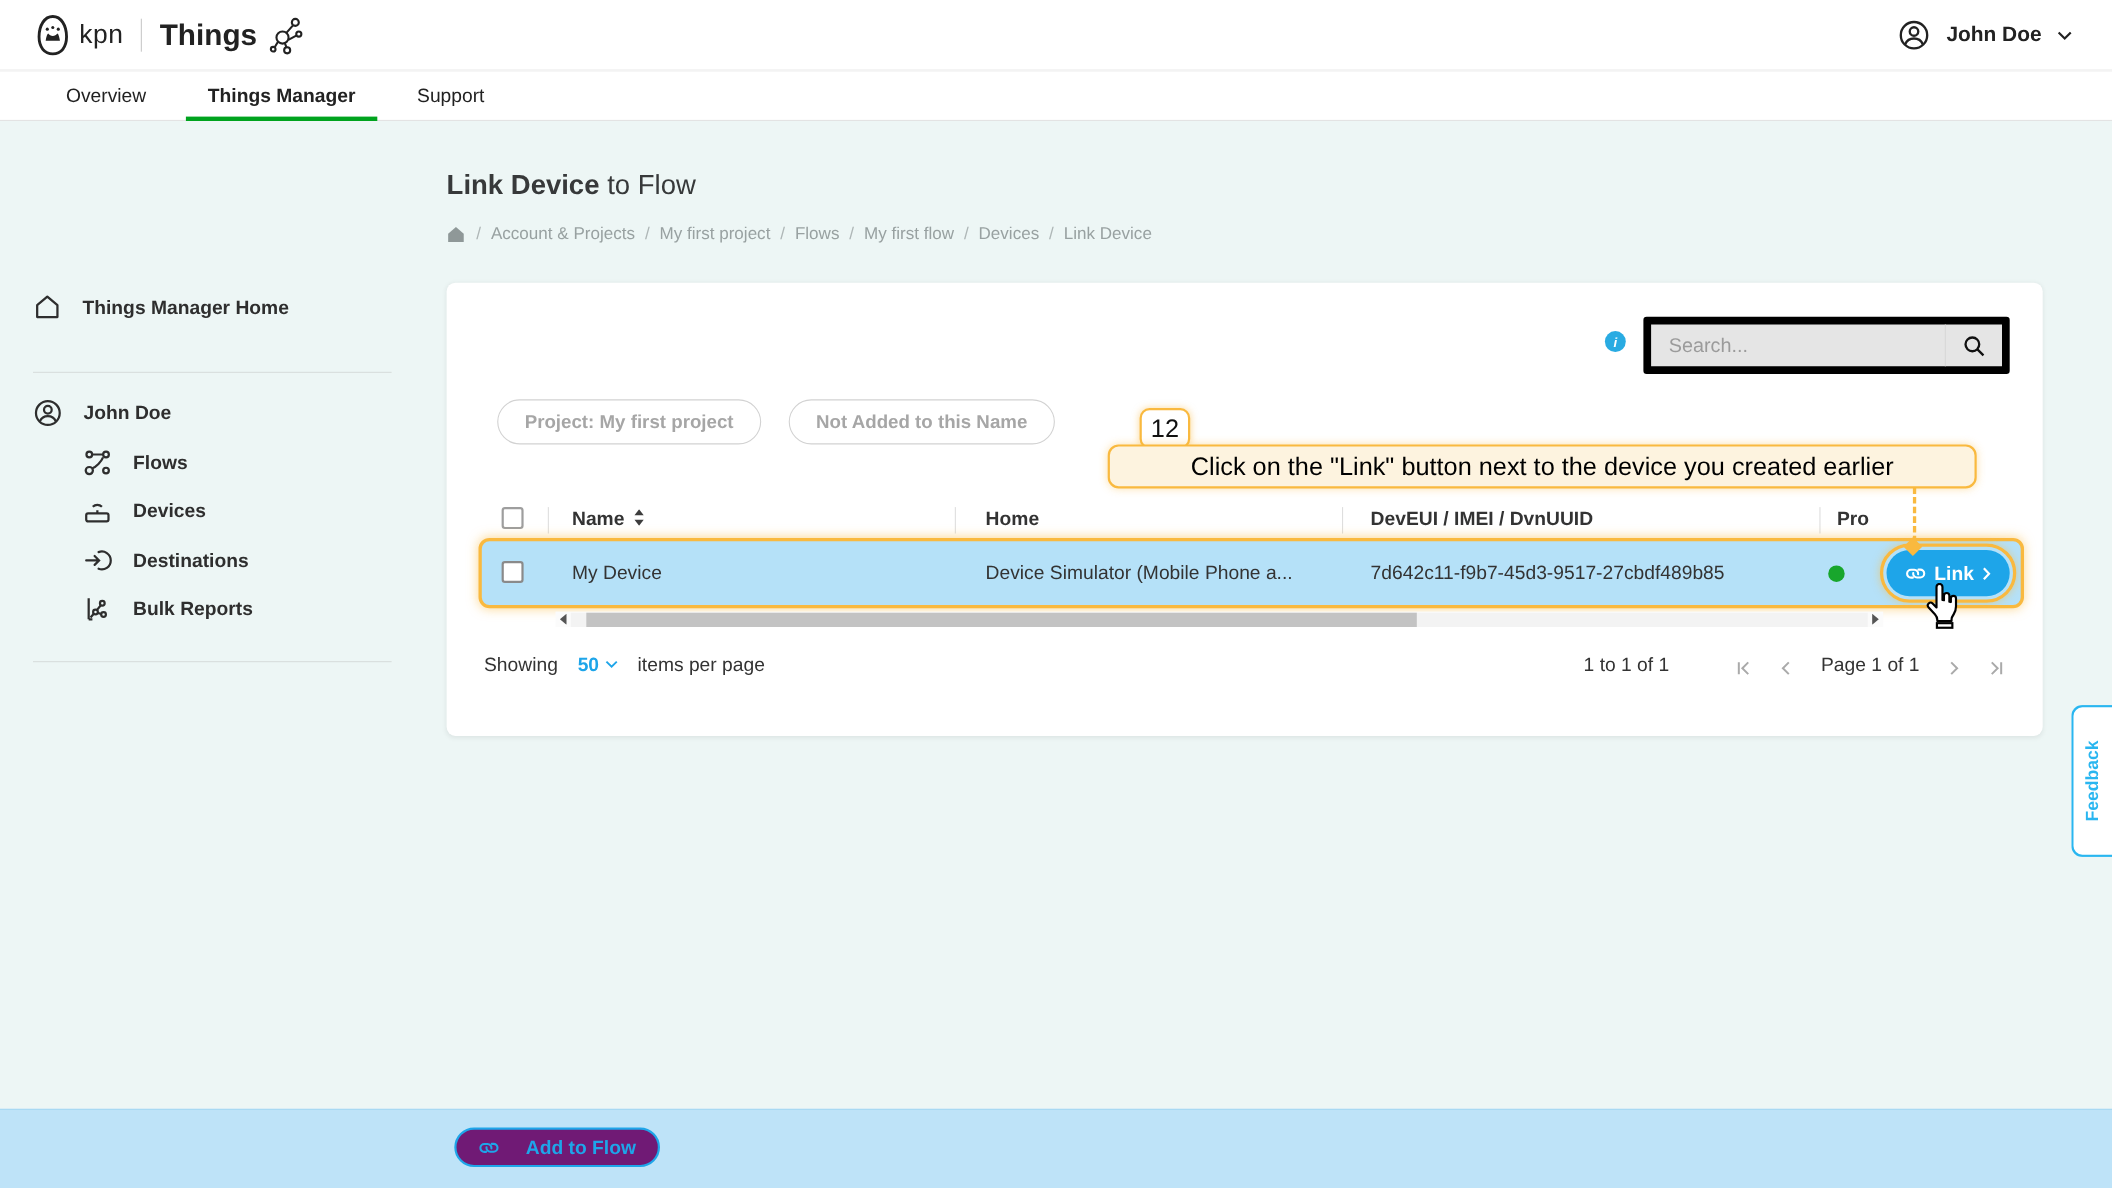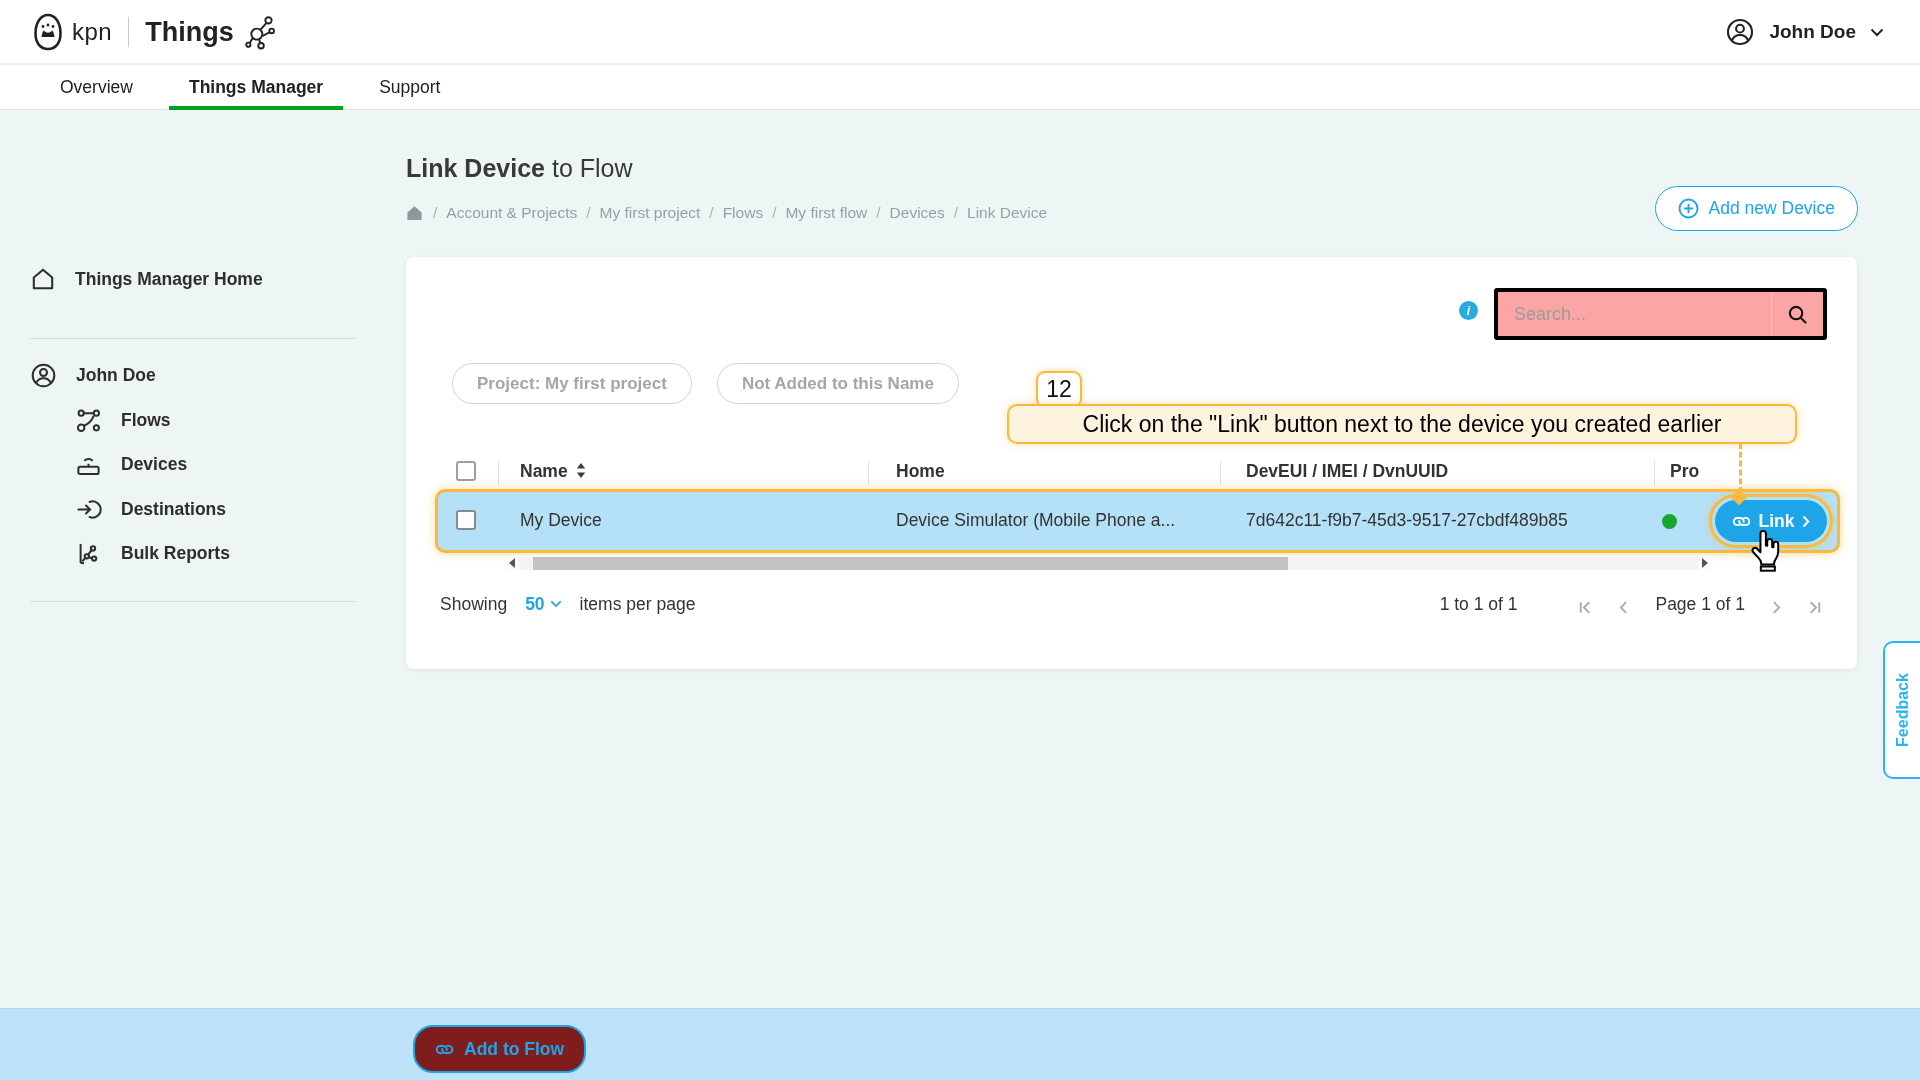--- a/index.html
+++ b/index.html
@@ -44,22 +44,22 @@
   .side-sub { left:45px; }
   .side-div { position:absolute; left:0; width:326px; height:1px; background:#d8dedd; }
 
   
   .card { position:absolute; left:406px; top:147px; width:1451px; height:412px; background:#fff; border-radius:8px;
     box-shadow:0 1px 5px rgba(0,0,0,.07); z-index:1; }
   .card-heading { position:absolute; left:34px; top:40px; font-size:21px; font-weight:bold; color:#333; }
   .card-heading .it { font-style:italic; margin-left:6px; }
   .info-dot { position:absolute; left:1053px; top:44px; width:19px; height:19px; border-radius:50%; background:#29abe2;
     color:#fff; font-size:12px; font-weight:bold; font-style:italic; display:flex; align-items:center; justify-content:center; cursor:pointer; }
-  .search-box { position:absolute; right:30px; top:31px; width:333px; height:52px; background:#fca5a5;
-    border:4px solid #000000; border-radius:3px; display:flex; }
+  .search-box { position:absolute; right:30px; top:31px; width:333px; height:52px; background:#e5e5e5;
+    border:7px solid #000000; border-radius:3px; display:flex; }
   .search-box input { flex:1; border:none; outline:none; padding:0 16px; font-size:18px; color:#555; font-family:inherit; background:transparent; }
   .search-box input::placeholder { color:#9b9b9b; }
   .search-btn { width:52px; border-left:1px solid #d7d7d7; display:flex; align-items:center; justify-content:center; cursor:pointer; }
 
   .chips { position:absolute; left:46px; top:106px; display:flex; gap:25px;font-weight:bold; }
   .chip { height:41px; border:1.5px solid #d2d2d2; border-radius:21px; background:#fff; color:#a6a6a6;
     font-size:17px; display:flex; align-items:center; padding:0 24px; cursor:pointer; }
 
   .thead { position:absolute; left:0; top:196px; width:1451px; height:40px; }
   .thead .col { position:absolute; top:8px; font-size:17.5px; font-weight:bold; color:#333; white-space:nowrap; }
@@ -96,22 +96,22 @@
   .anno { position:absolute; z-index:40; }
   .step-badge { left:1036px; top:261px; width:46px; height:37px; background:#fff; border:2.5px solid #f9b93f; border-radius:9px;
     display:flex; align-items:center; justify-content:center; font-size:23px; color:#111; box-shadow:0 0 7px rgba(249,185,63,.5); }
   .callout { left:1007px; top:294px; width:790px; height:40px; background:#fdf3df; border:2.5px solid #f9b93f; border-radius:10px;
     display:flex; align-items:center; justify-content:center; font-size:23px; color:#000; box-shadow:0 0 8px rgba(249,185,63,.45); white-space:nowrap; }
   .dash-line { left:1739px; top:333px; height:50px; width:0; border-left:3px dashed #f9b93f; }
   .diamond { left:1733px; top:381px; width:12px; height:12px; background:#f9b93f; transform:rotate(45deg); }
 
   
   .footer { position:absolute; left:0; top:1008px; width:1920px; height:72px; background:#bee3f8; border-top:1px solid #a6d8f2; }
-  .add-flow-btn { position:absolute; left:413px; top:16px; height:48px; border:2px solid #1ea5e9; border-radius:20px; background:#7f1d1d;
-    color:#1ea5e9; font-size:17.5px; font-weight:bold; display:flex; align-items:center; gap:10px; padding:0 20px; cursor:pointer; }
+  .add-flow-btn { position:absolute; left:413px; top:16px; height:36px; border:2px solid #1ea5e9; border-radius:20px; background:#701a75;
+    color:#1ea5e9; font-size:17.5px; font-weight:bold; display:flex; align-items:center; gap:24px; padding:0 20px; cursor:pointer; }
 
   
   .feedback-tab { position:absolute; right:0; top:641px; width:37px; height:138px; background:#fff; border:2px solid #29b6f0;
     border-right:none; border-radius:10px 0 0 10px; display:flex; align-items:center; justify-content:center; z-index:60; cursor:pointer; }
   .feedback-tab span { transform:rotate(-90deg); color:#29b6f0; font-size:16px; font-weight:bold; white-space:nowrap; }
 
   svg { display:block; }
 </style>
 </head>
 <body>
@@ -183,29 +183,20 @@
     <span class="sep"></span>
       <span class="crumb">Flows</span>
     <span class="sep"></span>
       <span class="crumb">My first flow</span>
     <span class="sep"></span>
       <span class="crumb">Devices</span>
     <span class="sep"></span>
       <span class="crumb">Link Device</span>
   </div>
 
-  <div class="add-device-btn">
-    <span>
-      <svg width="21" height="21" viewBox="0 0 20 20" fill="none" stroke="#1ea5e9" stroke-width="1.8">
-        <circle cx="10" cy="10" r="8.6"></circle>
-          <path d="M10 5.8v8.4M5.8 10h8.4"></path>
-      </svg>
-    </span>
-    <span>Add new Device</span>
-  </div>
 
   <div class="sidebar">
     <div class="side-row" style="top:4px">
       <span>
         <svg width="26" height="26" viewBox="0 0 24 24" fill="none" stroke="#2e2e2e" stroke-width="1.9" stroke-linejoin="round">
             <path d="M3.5 10.6L12 3.4l8.5 7.2V20.5h-17z"></path>
           </svg>
       </span>
       <span class="lbl">Things Manager Home</span>
     </div>

